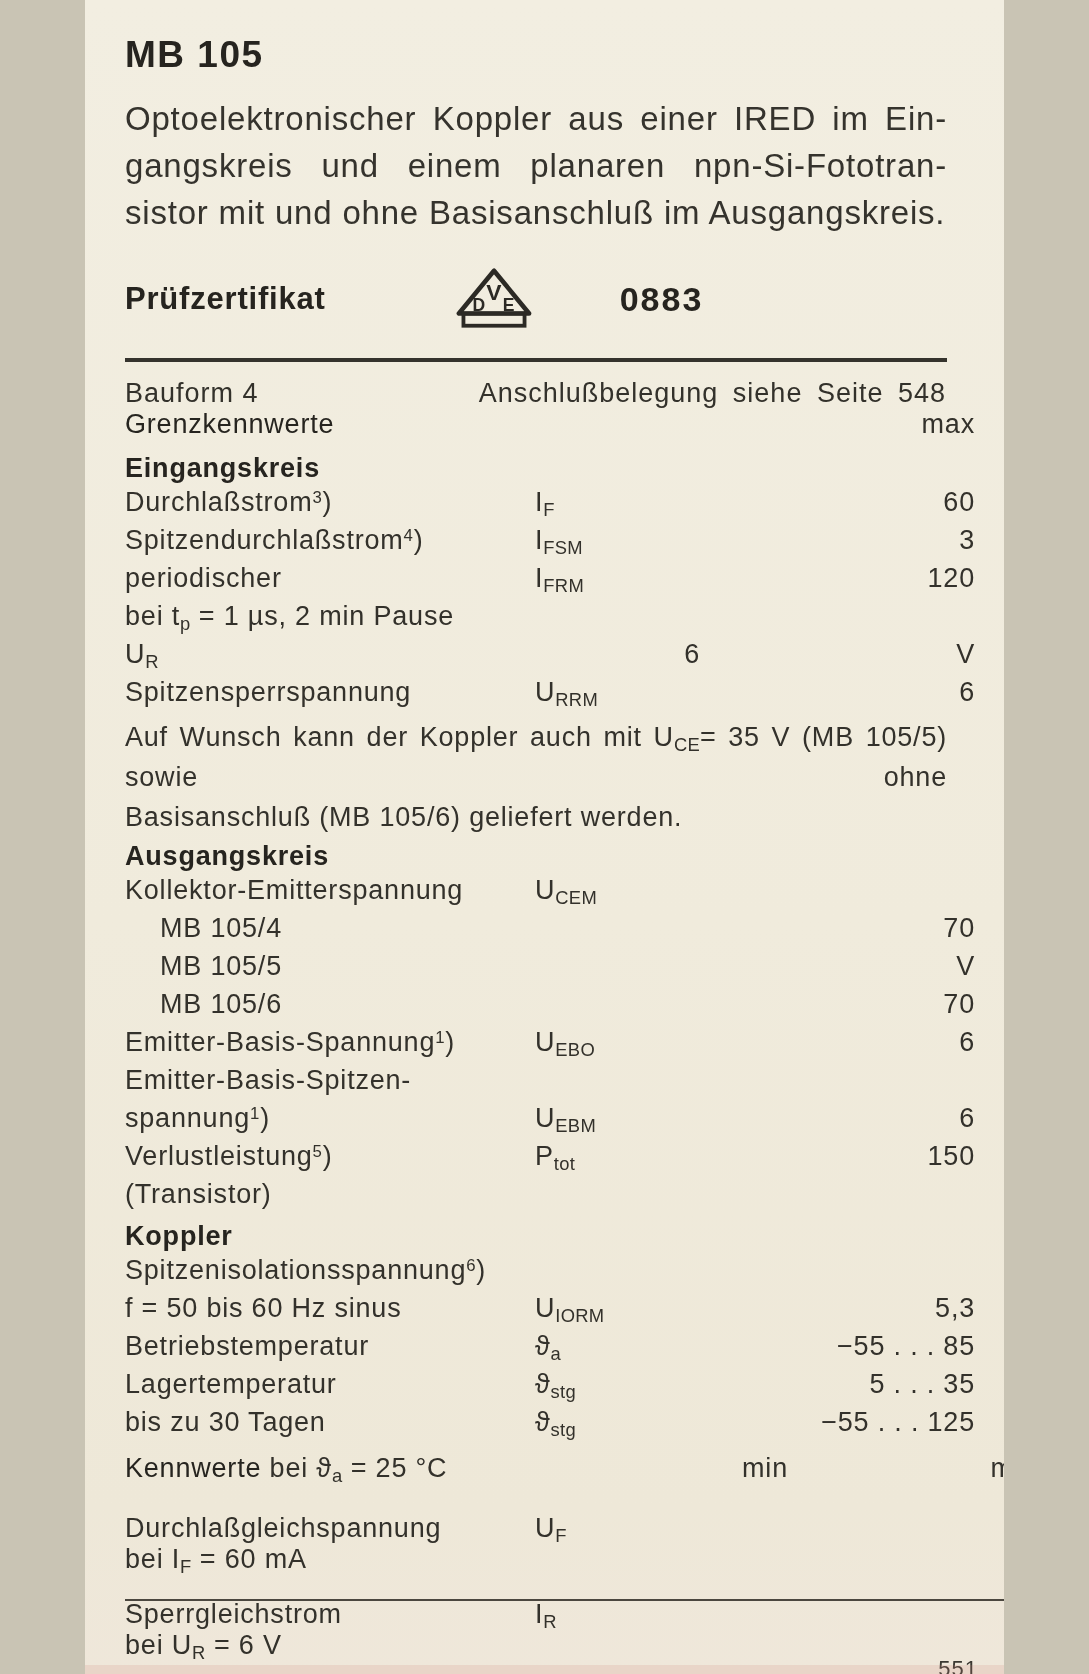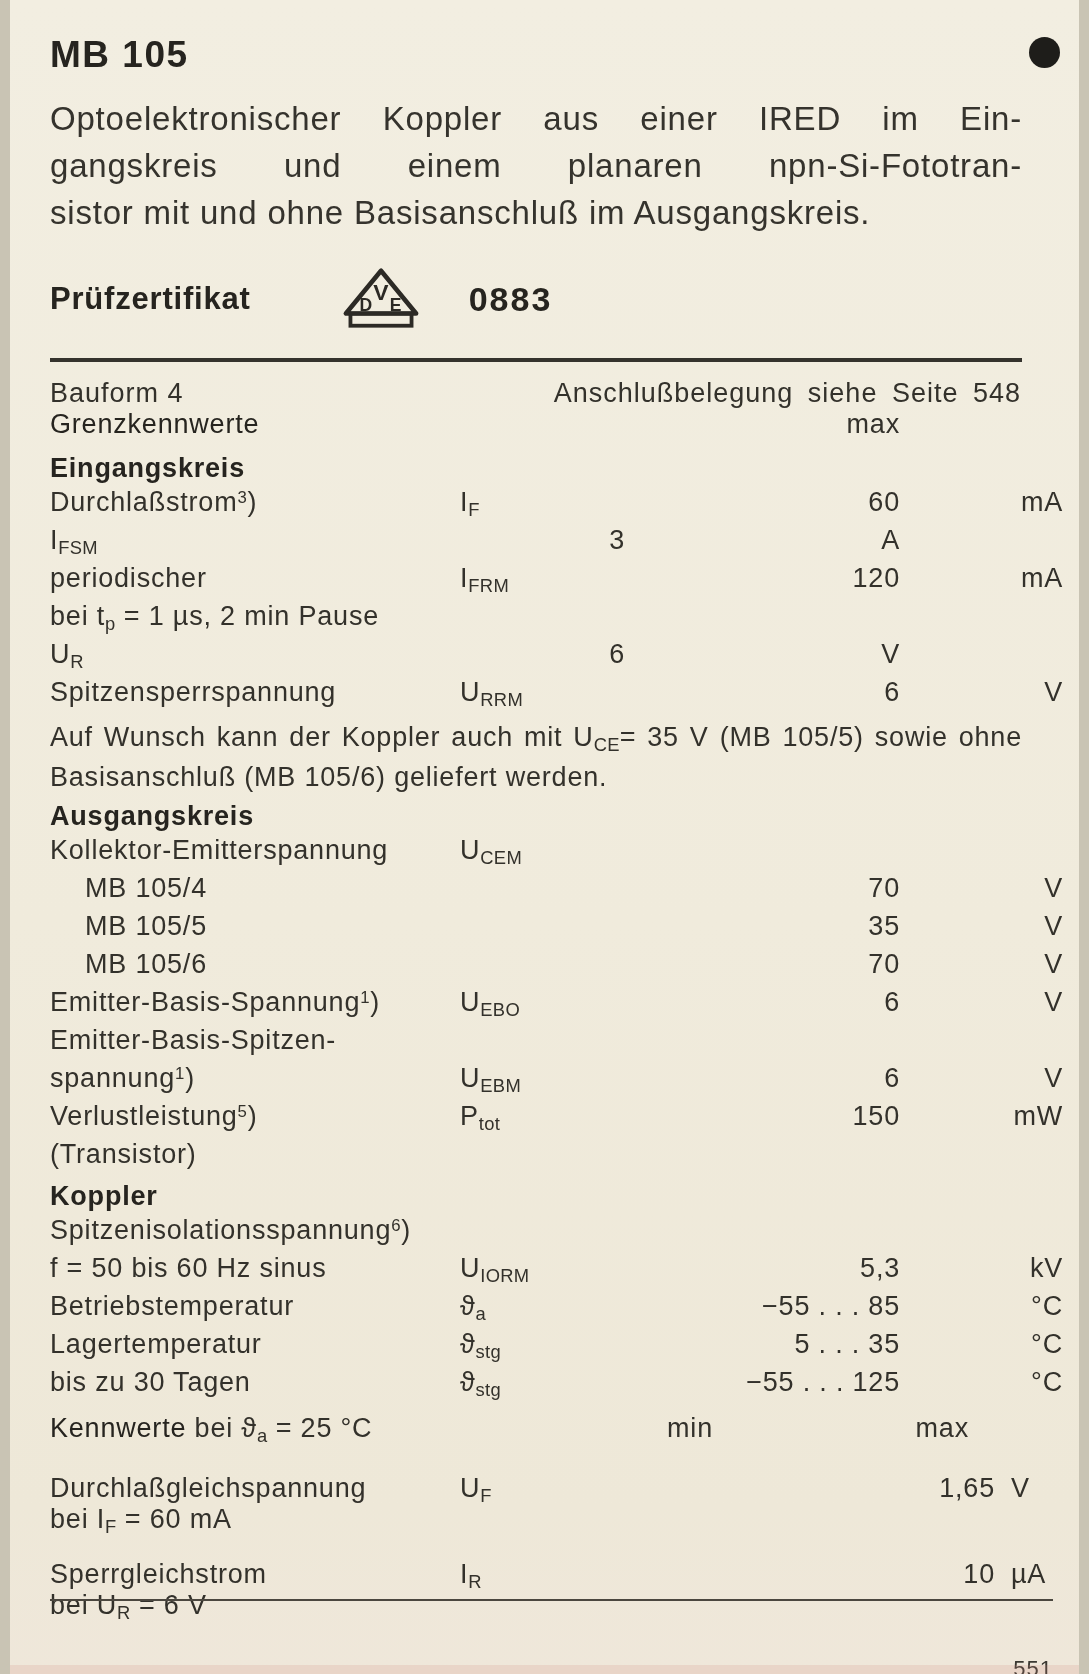--- a/index.html
+++ b/index.html
@@ -1,38 +1,38 @@
 <!DOCTYPE html>
 <html><head>
 <meta charset="utf-8">
 <style>
   html,body { margin:0; padding:0; background:#c9c4b4; }
   .page {
     position:relative;
-    width:1069px; height:1674px;
+    width:919px; height:1674px;
     margin:0 auto;
     background:linear-gradient(180deg,#f2eee1 0%,#f0ebdc 55%,#eee8d8 90%,#efe7da 100%);
     font-family:"Liberation Sans","DejaVu Sans",sans-serif;
     color:#33312b;
     overflow:hidden;
   }
   .page::after {
     content:""; position:absolute; left:0; right:0; bottom:0; height:9px;
     background:rgba(206,132,120,0.18);
   }
   .content { padding:34px 36px 0 40px; }
 
   .model-title { margin:0; font-size:37px; font-weight:700; letter-spacing:1.5px; color:#26241f; line-height:1.12; }
   .corner-dot { position:absolute; left:1019px; top:37px; width:31px; height:31px; border-radius:50%; background:#1e1d1a; }
 
   .description { margin-top:20px; font-size:33px; line-height:47px; letter-spacing:0.8px; color:#35332d; padding-right:21px; }
   .description .line { text-align:justify; text-align-last:justify; }
   .description .line.last { text-align-last:auto; }
 
-  .cert-row { display:flex; align-items:center; margin-top:20px; height:86px; }
+  .cert-row { display:flex; align-items:center; margin-top:20px; height:86px;gap:38px; }
   .cert-label { font-size:31px; font-weight:700; letter-spacing:0.8px; color:#26241f; }
   .vde-wrap { margin-left:88px; width:84px; height:66px; }
   .vde-wrap svg { display:block; width:84px; height:66px; }
   .cert-number { margin-left:46px; font-size:34px; font-weight:700; letter-spacing:2px; color:#26241f; }
 
   .rule-top { height:4px; background:#35332d; margin-top:16px; margin-right:21px; }
 
   .bauform-row { display:flex; justify-content:space-between; margin-top:16px; padding-right:22px; font-size:27px; letter-spacing:1px; }
   .bauform-row .pinout { word-spacing:6px; }
 
@@ -131,20 +131,21 @@
     <div class="sec-h">Eingangskreis</div>
 
     <div class="trow">
       <div class="label"><span>Durchlaßstrom</span><sup>3</sup><span>)</span></div>
       <div class="sym"><span>I</span><sub>F</sub></div>
       <div class="val">60</div>
       <div class="unit">mA</div>
     </div>
 
     <div class="trow">
+      <div class="label"><span>Spitzendurchlaßstrom</span><sup>4</sup><span>)</span></div>
       <div class="sym"><span>I</span><sub>FSM</sub></div>
       <div class="val">3</div>
       <div class="unit">A</div>
     </div>
 
     <div class="trow">
       <div class="label">periodischer</div>
       <div class="sym"><span>I</span><sub>FRM</sub></div>
       <div class="val">120</div>
       <div class="unit">mA</div>
@@ -184,21 +185,20 @@
     <div class="trow">
       <div class="label indent">MB 105/4</div>
       <div class="sym"></div>
       <div class="val">70</div>
       <div class="unit">V</div>
     </div>
 
     <div class="trow">
       <div class="label indent">MB 105/5</div>
       <div class="sym"></div>
-      <div class="val">35</div>
       <div class="unit">V</div>
     </div>
 
     <div class="trow">
       <div class="label indent">MB 105/6</div>
       <div class="sym"></div>
       <div class="val">70</div>
       <div class="unit">V</div>
     </div>
 

